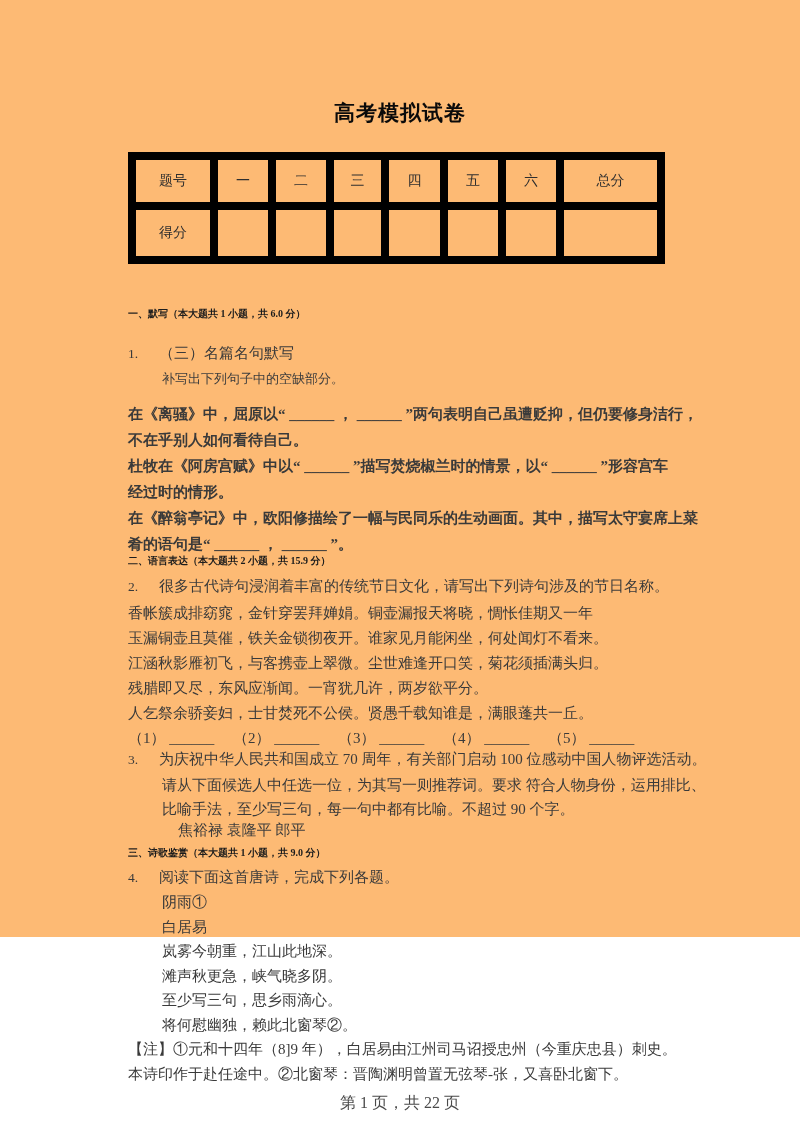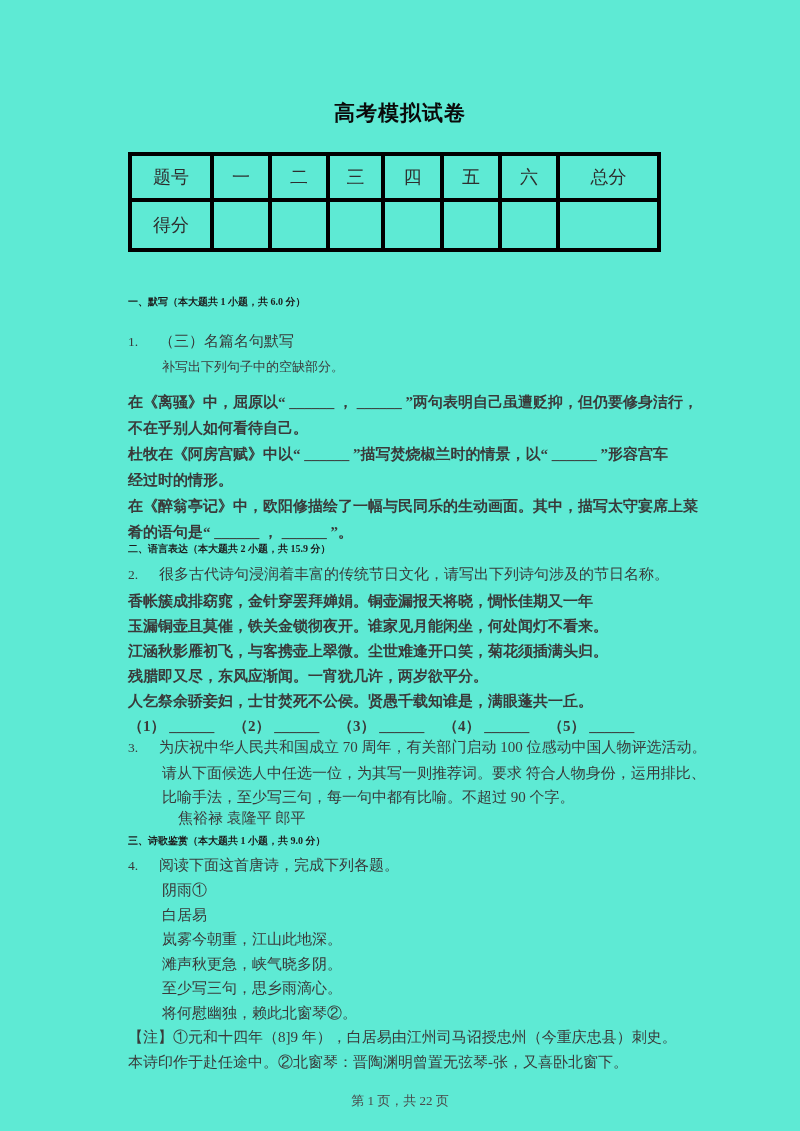--- a/index.html
+++ b/index.html
@@ -4,45 +4,45 @@
 <style>
   html,body{margin:0;padding:0;background:#ffffff;}
   body{
     width:800px;height:1131px;
     font-family:"Liberation Serif","DejaVu Serif",serif;
     color:#3c3c3c;
     overflow:hidden;
   }
   .page{
     position:relative;
-    width:800px;height:1131px;
+    width:800px;height:937px;
     box-sizing:border-box;
     padding:100px 128px 0 128px;
-    background:#5eead4;
+    background:#fdba74;
   }
   .title{
     text-align:center;
     font-size:21px;
     line-height:26px;
     font-weight:bold;
     color:#0a0a0a;
     letter-spacing:1px;
     white-space:nowrap;
   }
   table.score{
     border-collapse:collapse;
     margin-top:26px;
     table-layout:fixed;
     width:529px;
   }
   table.score td{
-    border:4px solid #000000;
+    border:8px solid #000000;
     text-align:center;
     vertical-align:middle;
-    font-size:18px;
+    font-size:14px;
     color:#2e2e2e;
     padding:3px;
   }
   table.score tr.hdr td{height:36px;}
   table.score tr.scr td{height:40px;}
   .sec-heading{
     font-weight:bold;
     font-size:10px;
     line-height:20px;
     color:#1c1c1c;
@@ -57,32 +57,32 @@
   .q1line{margin-top:18px;}
   .q2line{margin-top:4px;}
   .q3line{margin-top:-3px;}
   .q4line{margin-top:3px;}
   .indent{margin-left:34px;}
   .sub1{margin-top:3px;font-size:13px;line-height:22px;white-space:nowrap;}
   .block{font-size:15px;white-space:nowrap;color:#3a3a3a;}
   .q1block{margin-top:11px;font-weight:bold;}
   .q1block .ln{line-height:26px;}
   .q2block{margin-top:3px;}
-  .q2block .ln{line-height:25px;font-weight:bold;}
+  .q2block .ln{line-height:25px;}
   .q3block{margin-top:2px;}
   .q3block .ln{line-height:24px;}
   .cand{margin-top:-2px;margin-left:50px;font-size:15px;line-height:22px;white-space:nowrap;}
   .poemblock{margin-top:1px;margin-left:34px;}
   .poemblock .ln{line-height:24.5px;}
   .noteblock{margin-top:0;}
   .noteblock .ln{line-height:25px;}
   .footer{
-    margin-top:18px;
+    margin-top:8px;
     text-align:center;
-    font-size:13px;
+    font-size:16px;
     line-height:16px;
     color:#4a4a4a;
     white-space:nowrap;
   }
 </style>
 </head>
 <body>
 
 <div class="page">
 

